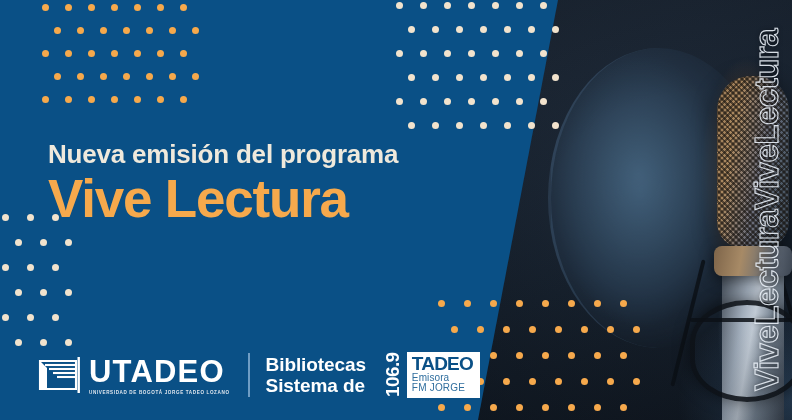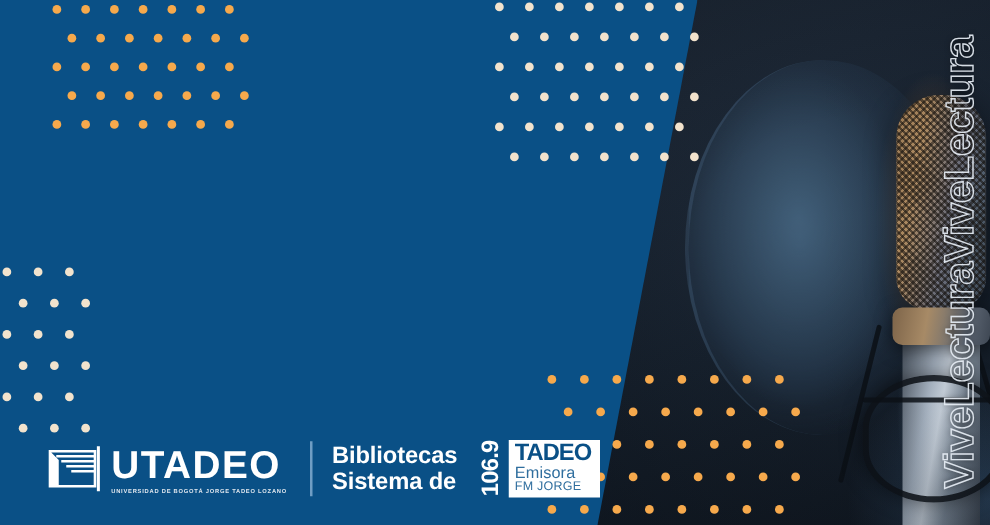--- a/index.html
+++ b/index.html
@@ -105,21 +105,21 @@
   .hjut-freq{
     writing-mode:vertical-rl;transform:rotate(180deg);
     font-size:19px;font-weight:700;color:#fff;letter-spacing:-.6px;
     display:flex;align-items:center;justify-content:center;margin-right:3px;
   }
   .hjut-box{
     background:#fff;padding:2px 6px 3px 5px;display:flex;flex-direction:column;
     justify-content:center;min-width:62px;
   }
   .hjut-name{font-size:19px;font-weight:700;color:#0a5086;line-height:.94;letter-spacing:-.8px;}
-  .hjut-emis{font-size:13px;color:#2f6e9e;line-height:1.05;letter-spacing:.1px;}
+  .hjut-emis{font-size:10px;color:#2f6e9e;line-height:1.05;letter-spacing:.1px;}
   .hjut-fm{font-size:10px;color:#2f6e9e;line-height:1.05;letter-spacing:.2px;}
 
   
   .vtext-wrap{
     position:absolute;right:-3px;top:0;height:420px;width:56px;
     display:flex;align-items:center;justify-content:center;pointer-events:none;
   }
   .vtext{
     writing-mode:vertical-rl;transform:rotate(180deg);
     font-size:33px;font-weight:700;letter-spacing:-.5px;white-space:nowrap;
@@ -286,20 +286,24 @@
         <span class="dot" style="left: 26px; top: 104px; background: rgb(246, 169, 76);"></span>
         <span class="dot" style="left: 52px; top: 104px; background: rgb(246, 169, 76);"></span>
         <span class="dot" style="left: 78px; top: 104px; background: rgb(246, 169, 76);"></span>
         <span class="dot" style="left: 104px; top: 104px; background: rgb(246, 169, 76);"></span>
         <span class="dot" style="left: 130px; top: 104px; background: rgb(246, 169, 76);"></span>
         <span class="dot" style="left: 156px; top: 104px; background: rgb(246, 169, 76);"></span>
         <span class="dot" style="left: 182px; top: 104px; background: rgb(246, 169, 76);"></span>
       </div>
     </div>
 
+  <div class="headline">
+    <p class="kicker">Nueva emisión del programa</p>
+    <p class="title">Vive Lectura</p>
+  </div>
 
   <div class="footer">
 
     <div class="utadeo">
       <svg class="book-mark" viewBox="0 0 46 40">
         <g fill="none" stroke="#ffffff" stroke-width="2.1">
           <path d="M4 6 H40 L40 34 H4 Z"></path>
           <path d="M9 10 H40"></path>
             <path d="M13 14 H40"></path>
           <path d="M17 18 H40"></path>

